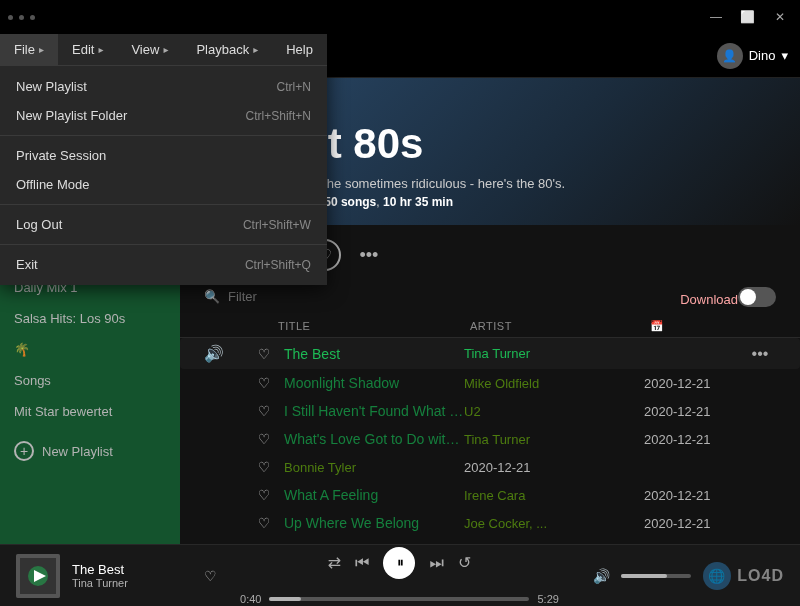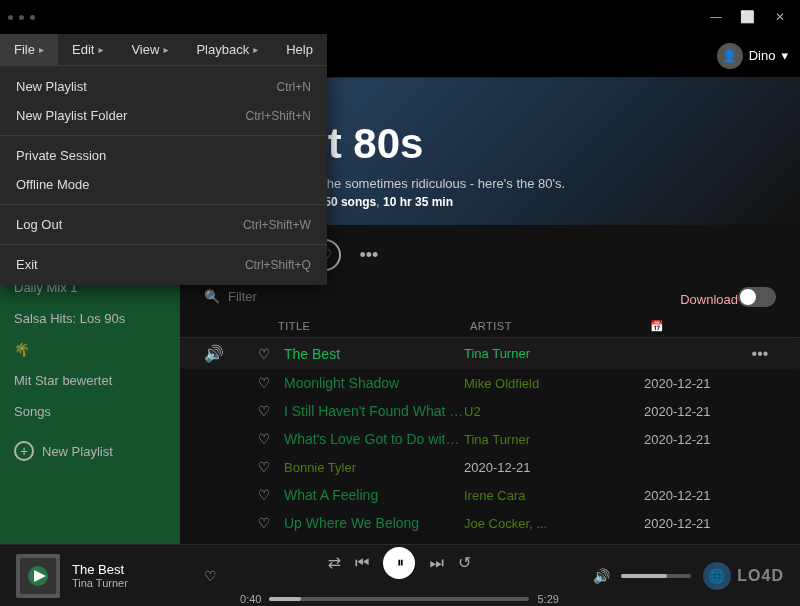--- a/index.html
+++ b/index.html
@@ -288,22 +288,22 @@
     <div id="sidebar-items-container">
         <div class="sidebar-nav-item active">All Out 80s • by</div>
         <div class="sidebar-nav-item">Cyndi Lauper Radio</div>
         <div class="sidebar-nav-item">Deutsche schlager ...</div>
         <div class="sidebar-nav-item">Colombia folk</div>
         <div class="sidebar-nav-item">Top Hits Deutschla...</div>
         <div class="sidebar-nav-item">Italienische Klassiker</div>
         <div class="sidebar-nav-item">Daily Mix 1</div>
         <div class="sidebar-nav-item">Salsa Hits: Los 90s</div>
         <div class="sidebar-nav-item">🌴</div>
+        <div class="sidebar-nav-item">Songs</div>
         <div class="sidebar-nav-item">Mit Star bewertet</div>
-        <div class="sidebar-nav-item">Songs</div>
       </div>
     <div class="sidebar-bottom">
       <div class="new-playlist-btn">
         <div class="plus-circle">+</div>
         <span>New Playlist</span>
       </div>
     </div>
   </div>
 
   <div class="content">

